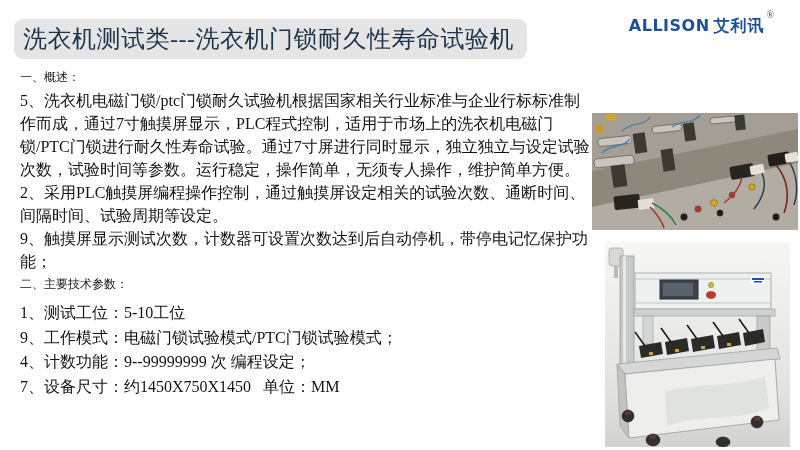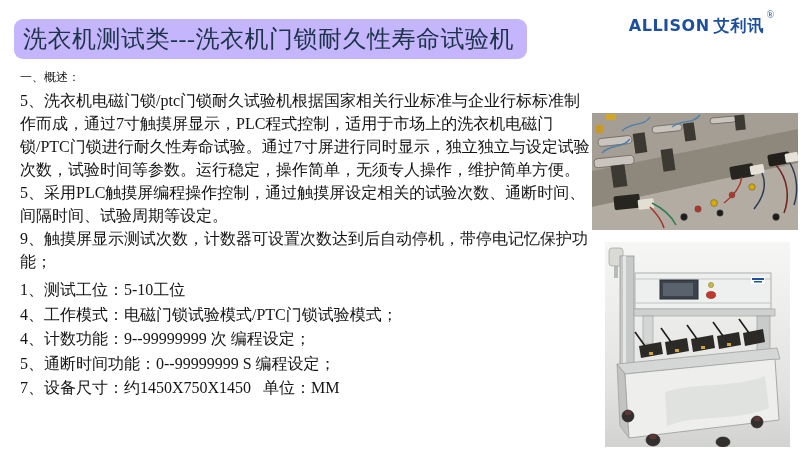--- a/index.html
+++ b/index.html
@@ -2,21 +2,21 @@
 <html><head>
 <meta charset="utf-8">
 <style>
   html, body { margin:0; padding:0; background:#ffffff; }
   body { width:800px; height:450px; overflow:hidden;
          font-family:"Liberation Serif","DejaVu Serif",serif; }
   .slide { position:relative; width:800px; height:450px; background:#ffffff; }
 
   
   .banner { position:absolute; left:14px; top:19px; width:513px; height:40px;
-            background:#c4b5fd; border-radius:9px; display:flex; align-items:center; }
+            background:#e5e5e5; border-radius:9px; display:flex; align-items:center; }
   .banner .title-text { font-size:24px; color:#1c3349; padding-left:9px;
             white-space:nowrap; letter-spacing:0.5px; }
 
   
   .logo { position:absolute; left:608px; top:16px; width:185px; text-align:center;
           color:#1c4f9d; white-space:nowrap; }
   .logo-en { font-family:"DejaVu Sans","Liberation Sans",sans-serif;
              font-weight:800; font-size:16px; letter-spacing:0.5px; }
   .logo-cn { font-weight:700; font-size:16px; letter-spacing:1px;
              font-family:Liberation Serif, serif;text-align:center; }
@@ -45,27 +45,27 @@
   </div>
 
   <div class="logo">
     <span class="logo-en">ALLISON</span>
     <span class="logo-cn">艾利讯</span><span class="logo-r">®</span>
   </div>
 
   <div class="content">
     <div class="heading">一、概述：</div>
     <p class="para">5、洗衣机电磁门锁/ptc门锁耐久试验机根据国家相关行业标准与企业行标标准制作而成，通过7寸触摸屏显示，PLC程式控制，适用于市场上的洗衣机电磁门锁/PTC门锁进行耐久性寿命试验。通过7寸屏进行同时显示，独立独立与设定试验次数，试验时间等参数。运行稳定，操作简单，无须专人操作，维护简单方便。</p>
-    <p class="para">5、采用PLC触摸屏编程操作控制，通过触摸屏设定相关的试验次数、通断时间、间隔时间、试验周期等设定。</p>
+    <p class="para">2、采用PLC触摸屏编程操作控制，通过触摸屏设定相关的试验次数、通断时间、间隔时间、试验周期等设定。</p>
     <p class="para">9、触摸屏显示测试次数，计数器可设置次数达到后自动停机，带停电记忆保护功能；</p>
+    <div class="heading">二、主要技术参数：</div>
     <div class="specs">
       <div class="spec-line">1、测试工位：5-10工位</div>
-      <div class="spec-line">4、工作模式：电磁门锁试验模式/PTC门锁试验模式；</div>
+      <div class="spec-line">9、工作模式：电磁门锁试验模式/PTC门锁试验模式；</div>
       <div class="spec-line">4、计数功能：9--99999999 次 编程设定；</div>
-      <div class="spec-line">5、通断时间功能：0--99999999 S 编程设定；</div>
       <div class="spec-line">7、设备尺寸：约1450X750X1450   单位：MM</div>
     </div>
   </div>
 
   <svg id="fixture-photo" class="photo" width="206" height="117" viewBox="0 0 206 117" aria-hidden="true">
     <rect x="0" y="0" width="206" height="117" fill="#aca69c"></rect>
     <polygon points="0,0 206,0 206,16 0,58" fill="#a49e94"></polygon>
     <polygon points="0,58 206,16 206,50 0,94" fill="#8e877c"></polygon>
     <polygon points="0,94 206,50 206,117 0,117" fill="#b2aca2"></polygon>
 

